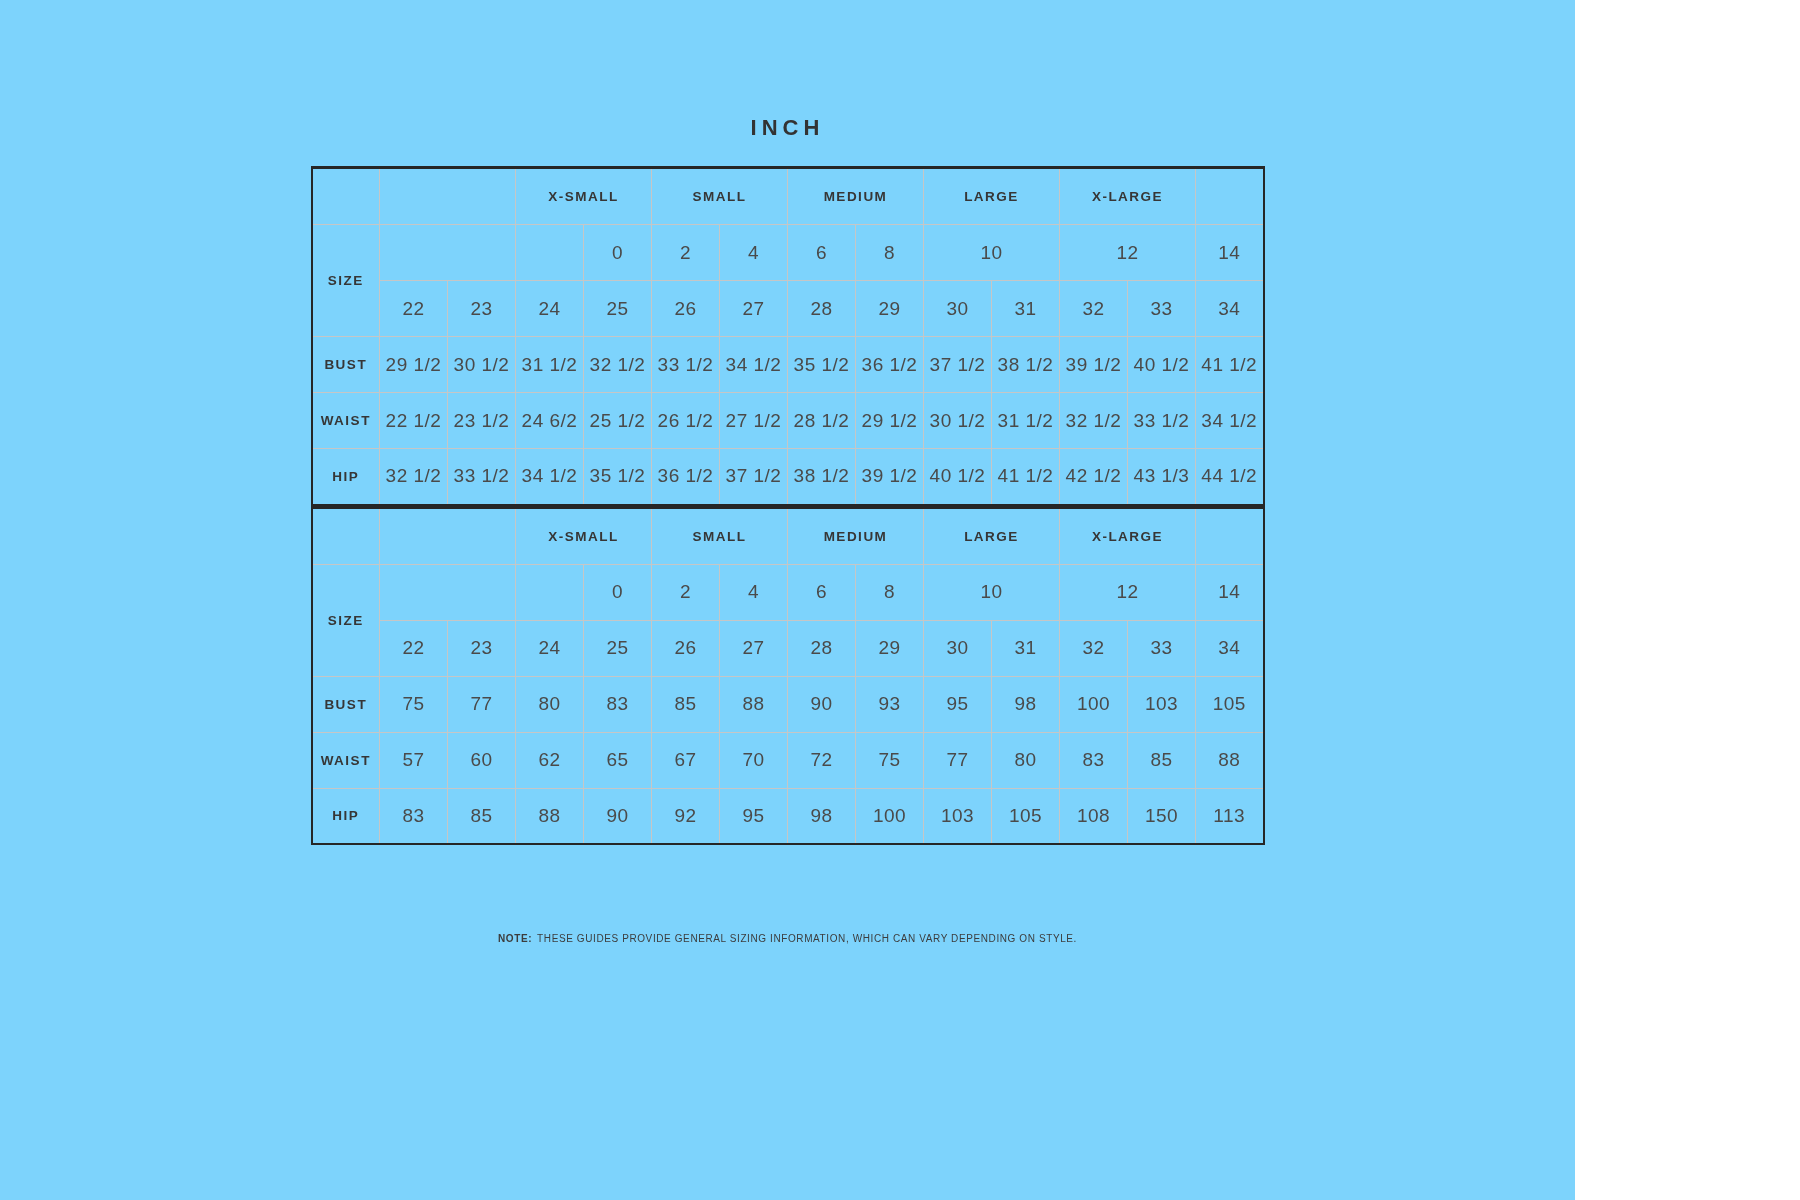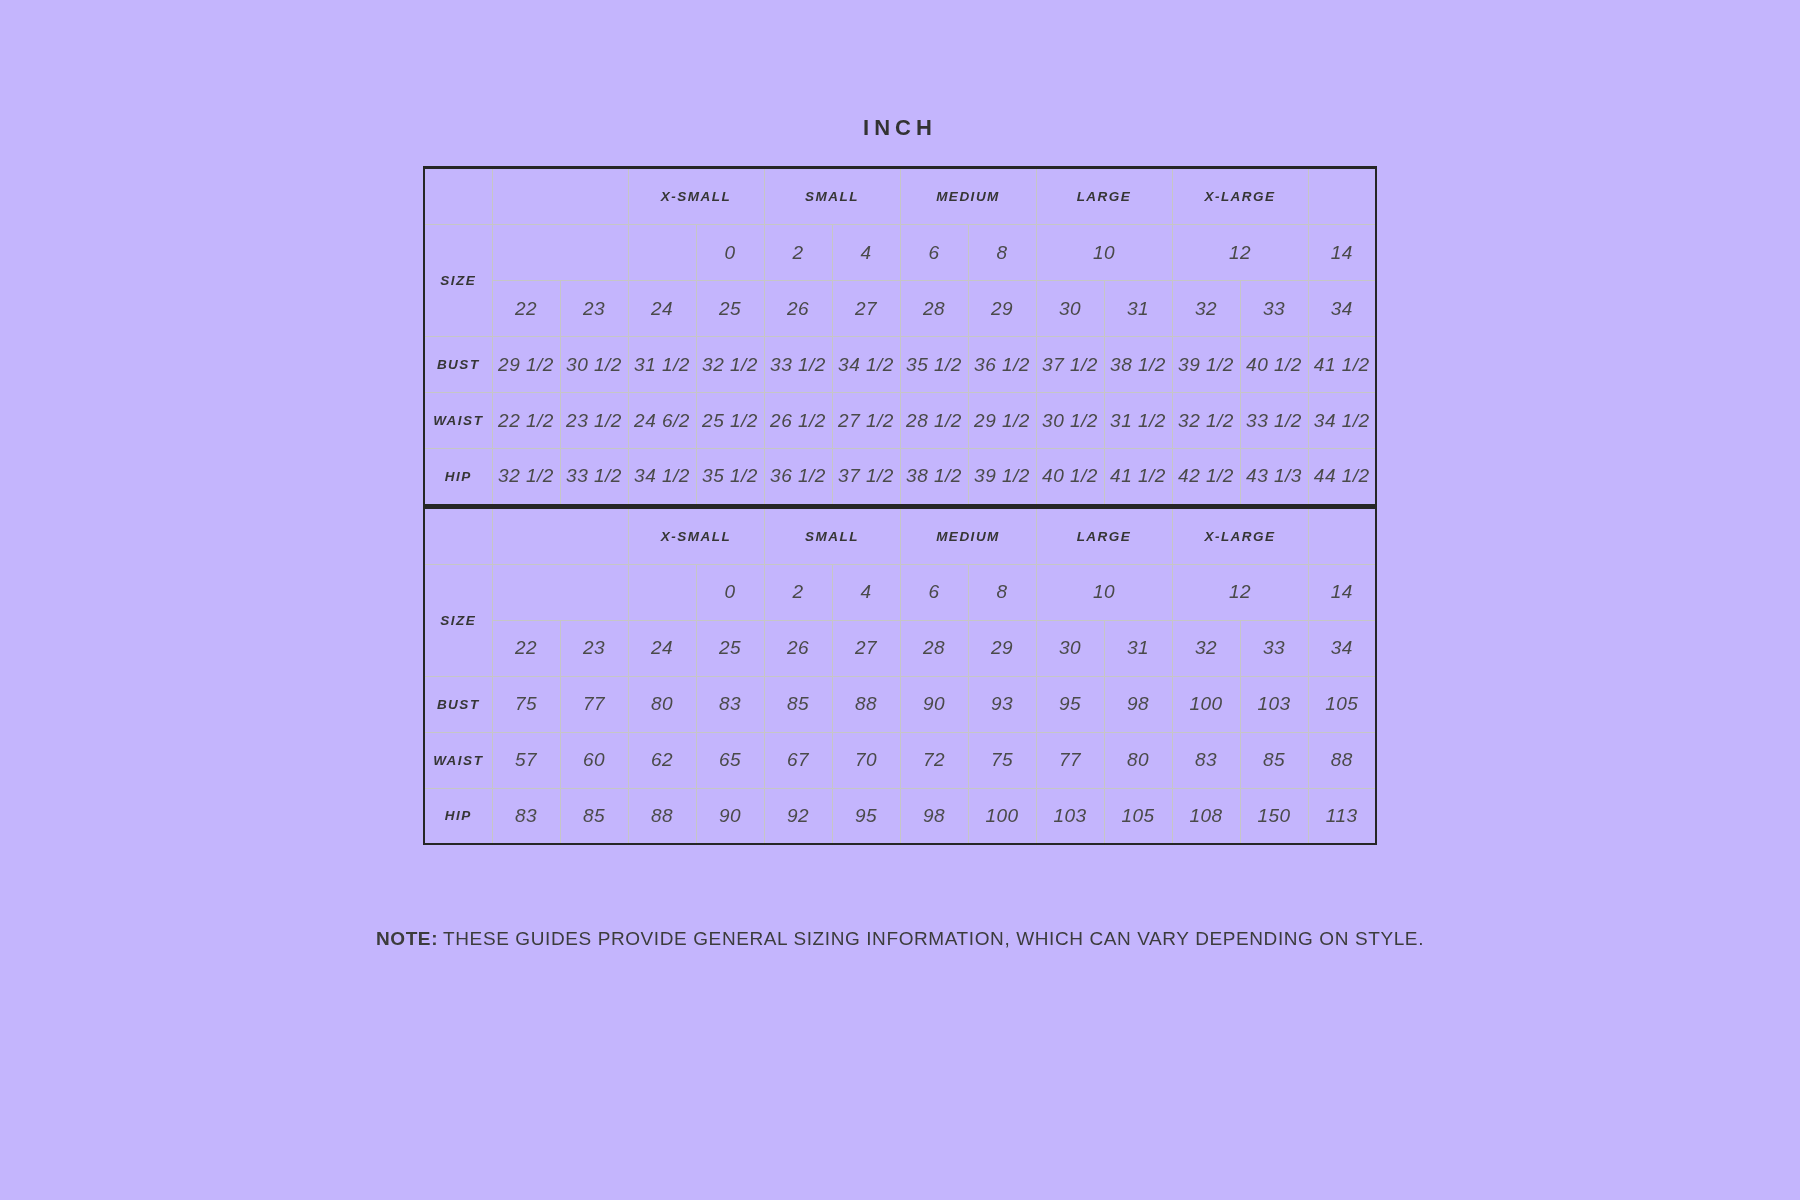--- a/index.html
+++ b/index.html
@@ -1,20 +1,20 @@
 <!DOCTYPE html>
 <html><head>
 <meta charset="utf-8">
 <style>
   * { box-sizing: border-box; }
   html, body { margin: 0; padding: 0; background: #ffffff; }
   .page {
-    width: 1800px;
+    width: 1575px;
     height: 1200px;
-    background: #c4b5fd;
+    background: #7dd3fc;
     font-family: "Liberation Sans", "DejaVu Sans", sans-serif;
     padding-top: 114px;
     overflow: hidden;
   }
   .unit-title {
     margin: 0 0 24px 0;
     text-align: center;
     font-size: 22px;
     font-weight: bold;
     letter-spacing: 5px;
@@ -22,21 +22,20 @@
     line-height: 28px;
   }
   .unit-title.cm { margin-top: 106px; }
   table.size-table {
     width: 954px;
     margin: 0 auto;
     border-collapse: collapse;
     table-layout: fixed;
     border: 2px solid #262626;
     border-top-width: 3px;
-    font-style: italic;
   }
   .size-table td {
     border: 1px solid #c6c6c6;
     text-align: center;
     vertical-align: middle;
     padding: 0;
     overflow: hidden;
   }
   .size-table tr { height: 56px; }
   .size-table tr[data-name="group-header-row"] { height: 57px; }
@@ -47,21 +46,21 @@
     color: #363636;
   }
   .num {
     font-size: 19px;
     color: #4a4a4a;
     letter-spacing: 0.5px;
   }
   .note {
     margin: 84px 0 8px 0;
     text-align: center;
-    font-size: 19px;
+    font-size: 10px;
     color: #3c3c3c;
     letter-spacing: 0.6px;
     line-height: 20px;
   }
   .note .note-label { font-weight: bold; margin-right: 5px; }
 </style>
 </head>
 <body>
 
 <div class="page" data-name="size-guide-page">

